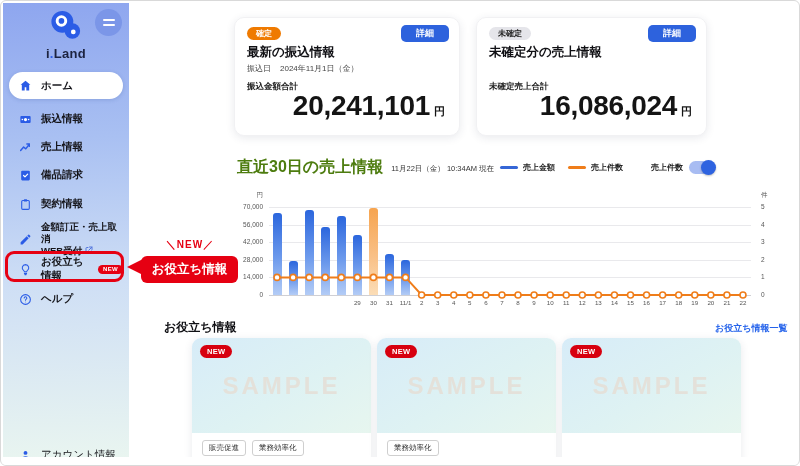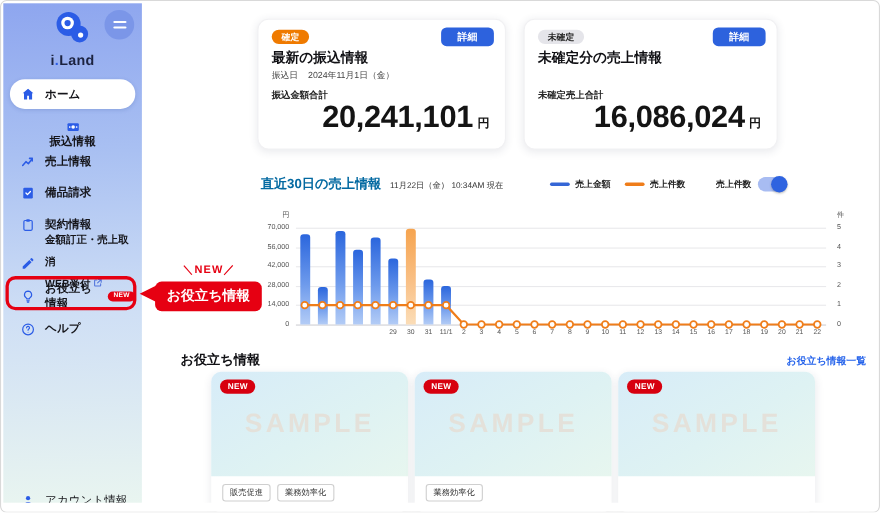--- a/index.html
+++ b/index.html
@@ -15,21 +15,21 @@
   .logo-text { font-size:13px; font-weight:bold; color:#1c2340; margin-top:1px; letter-spacing:.3px; }
   .logo-text .dot { color:#2b5ce6; }
   #hamburger { position:absolute; left:92px; top:6px; width:27px; height:27px; border-radius:50%;
     background:#7b96e8; display:flex; flex-direction:column; justify-content:center; align-items:center; gap:3px; cursor:pointer; }
   #hamburger i { display:block; width:12px; height:2px; background:#fff; border-radius:1px; }
   .side-item { position:absolute; left:6px; width:114px; height:20px; display:flex; align-items:center;
     font-size:10.5px; font-weight:bold; color:#15151a; cursor:pointer; }
   .side-item .ic { width:13px; height:13px; margin-left:10px; margin-right:9px; color:#2b5ce6; flex:0 0 13px; }
   .side-item .ic svg { width:13px; height:13px; display:block; }
   .side-item.active { background:#fff; height:27px; border-radius:14px; box-shadow:0 1px 4px rgba(30,60,140,.18); }
-  .side-item .lines { line-height:20px; font-size:9.5px; }
+  .side-item .lines { line-height:12px; font-size:9.5px; }
   .new-pill { background:#e60012; color:#fff; font-size:6px; font-weight:bold; border-radius:7px;
     padding:1.5px 5px; margin-left:5px; letter-spacing:.3px; }
   .ext { margin-left:3px; }
   #account-item { position:absolute; left:6px; top:442px; width:114px; height:20px; display:flex; align-items:center;
     font-size:10.5px; font-weight:normal; color:#15151a; cursor:pointer; }
   #account-item .ic { width:13px; height:13px; margin-left:10px; margin-right:9px; color:#2b5ce6; }
   #account-item .ic svg { width:13px; height:13px; display:block; }
 
   
   #callout-rect { position:absolute; left:4px; top:250px; width:119px; height:31px;
@@ -57,21 +57,21 @@
   .card-date { position:absolute; left:12px; top:45px; font-size:8px; color:#444; }
   .card-date .dv { margin-left:9px; }
   .amount-label { position:absolute; left:12px; top:63px; font-size:8.5px; font-weight:bold; color:#222; }
   .amount-row { position:absolute; right:14px; top:72px; display:flex; align-items:baseline; }
   .amount { font-size:28px; font-weight:bold; color:#141414; letter-spacing:-.3px; }
   .unit { font-size:11px; font-weight:bold; color:#141414; margin-left:4px; }
 
   
   #chart-header { position:absolute; left:236px; top:156px; width:478px; height:20px;
     display:flex; align-items:center; }
-  #chart-title { font-size:12px; font-weight:bold; color:#0369a1; }
+  #chart-title { font-size:16px; font-weight:bold; color:#4d7c0f; }
   #chart-asof { font-size:7.5px; color:#333; margin-left:8px; margin-top:3px; }
   #legend { margin-left:auto; display:flex; align-items:center; gap:13px; }
   .legend-item { display:flex; align-items:center; gap:5px; font-size:8px; font-weight:bold; color:#222; }
   .legend-swatch { width:18px; height:3px; border-radius:2px; }
   #toggle-group { display:flex; align-items:center; gap:6px; margin-left:28px; }
   #toggle-label { font-size:8px; font-weight:bold; color:#222; }
   #toggle { position:relative; width:26px; height:13px; border-radius:7px; background:#a8bcf2; cursor:pointer; }
   #toggle .knob { position:absolute; right:-1px; top:-1px; width:15px; height:15px; border-radius:50%;
     background:#2e63e0; box-shadow:0 1px 2px rgba(0,0,0,.25); }
 
@@ -130,21 +130,21 @@
       </div>
     <div id="nav-items">
         <div class="side-item active" style="top: 69px;">
           <span class="ic">
             <svg viewBox="0 0 24 24">
               <path d="M12 3 3 10.5h2.2V21h5.3v-6h3v6h5.3V10.5H21z" fill="currentColor"></path>
             </svg>
           </span>
           <span>ホーム</span>
         </div>
-        <div class="side-item" style="top: 106px; flex-direction: column;">
+        <div class="side-item" style="top: 106px;">
           <span class="ic">
             <svg viewBox="0 0 24 24">
               <rect x="2.5" y="5.5" width="19" height="13" rx="2" fill="currentColor"></rect>
               <circle cx="12" cy="12" r="3" fill="#fff"></circle>
               <rect x="5" y="10.8" width="2.4" height="2.4" fill="#fff"></rect>
               <rect x="16.6" y="10.8" width="2.4" height="2.4" fill="#fff"></rect>
             </svg>
           </span>
           <span>振込情報</span>
         </div>

